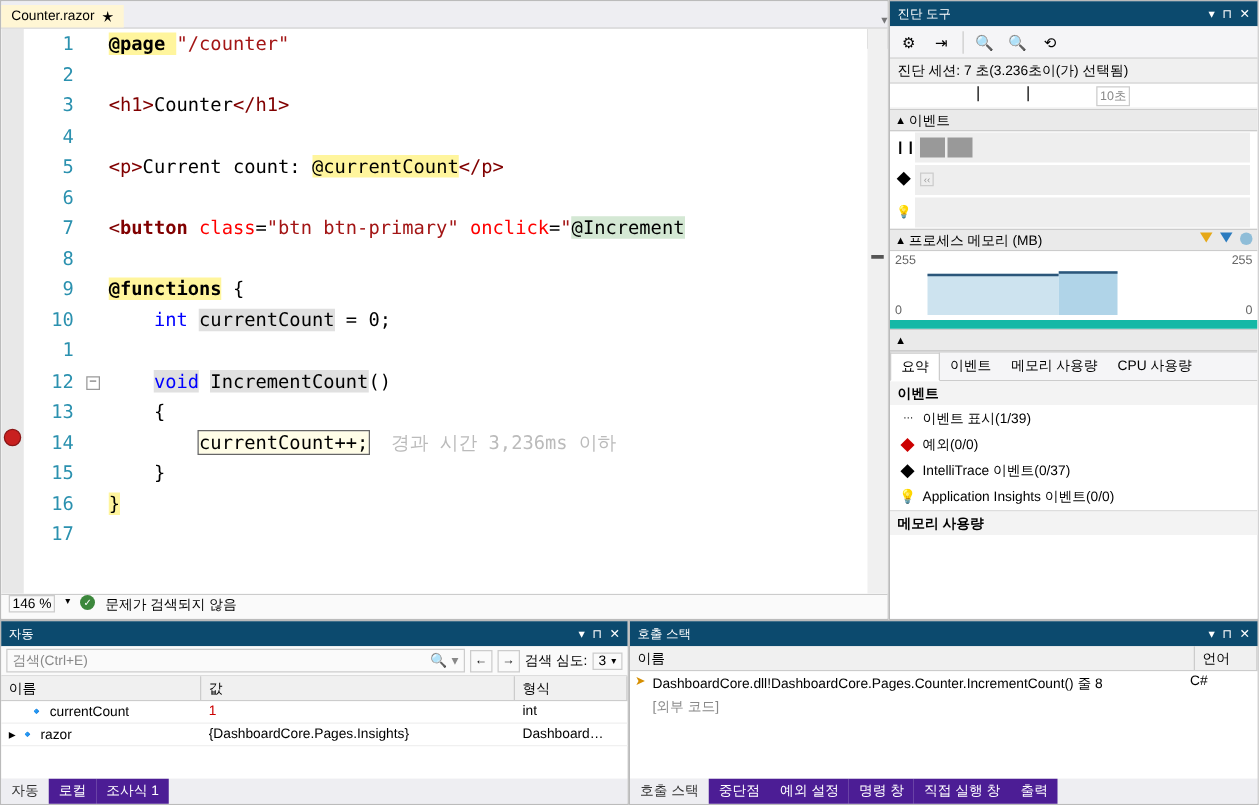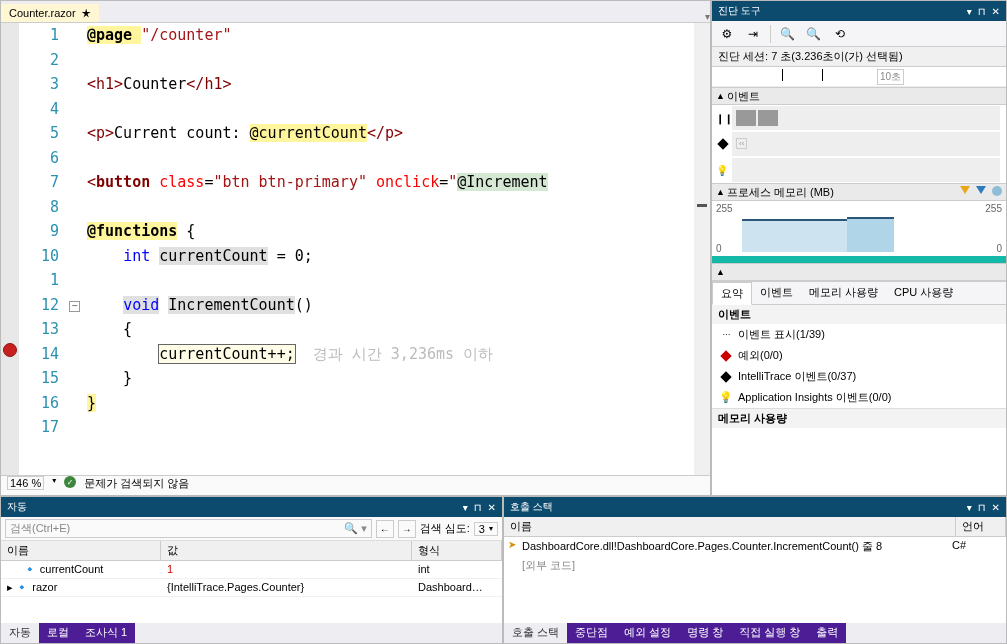--- a/index.html
+++ b/index.html
@@ -313,21 +313,21 @@
         <div class="col3">형식</div>
       </div>
       <div style="flex:1;background:#fff">
         <div class="grid-row">
           <div class="col1"><span style="display:inline-block;width:16px"></span>🔹 <span>currentCount</span></div>
           <div class="col2 red-text">1</div>
           <div class="col3">int</div>
         </div>
         <div class="grid-row">
           <div class="col1">▸ 🔹 <span>razor</span></div>
-          <div class="col2">{IntelliTrace.Pages.Counter}</div>
+          <div class="col2">{DashboardCore.Pages.Insights}</div>
           <div class="col3">Dashboard…</div>
         </div>
       </div>
       <div class="panel-tabs">
         <div class="ptab">자동</div>
         <div class="ptab active">로컬</div>
         <div class="ptab active">조사식 1</div>
       </div>
     </div>
 

